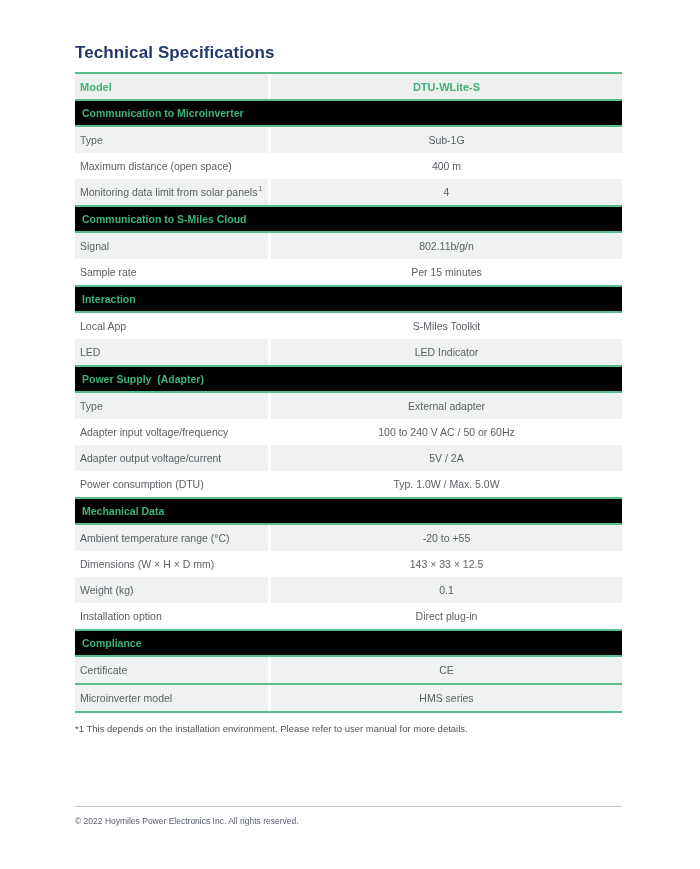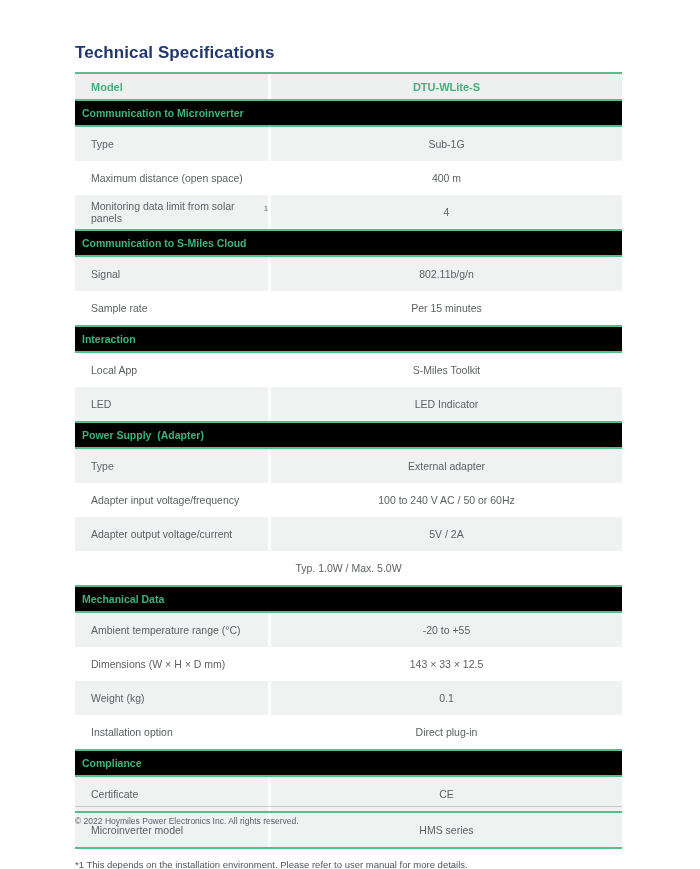--- a/index.html
+++ b/index.html
@@ -27,21 +27,21 @@
     letter-spacing:0.1px;
   }
   .spec-table{
     border-top:2px solid var(--line-green);
     width:100%;
   }
   .flex-row{display:flex;column-gap:3px;}
   .cell-l{
     width:193px;
     display:flex;align-items:center;
-    padding-left:16px;
+    padding-left:5px;
   }
   .cell-r{
     flex:1;
     display:flex;align-items:center;justify-content:center;
     text-align:center;
   }
   .header-row{
     height:27px;
     border-bottom:2px solid var(--line-green);
     font-size:11px;font-weight:bold;
@@ -54,21 +54,21 @@
     padding-left:7px;
     border-bottom:2px solid var(--line-green);
     color:var(--accent-green);
     font-weight:bold;
     font-size:10.5px;
     white-space:pre-wrap;
     background:#000000;
   }
   .section-rows{border-bottom:2px solid var(--line-green);}
   .row{
-    height:34px;
+    height:26px;
     font-size:10.5px;
     color:var(--text-gray);
   }
   .row.shaded .cell-l,.row.shaded .cell-r{background:var(--row-gray);}
   .row-label-sup{
     font-size:7px;
     position:relative;
     top:-4px;
     margin-left:1px;
   }
@@ -186,20 +186,23 @@
   </div>
 
   <div class="flex-row row shaded">
     <div class="cell-l">
                 <span>Adapter output voltage/current</span>
               </div>
     <div class="cell-r">5V / 2A</div>
   </div>
 
   <div class="flex-row row">
+    <div class="cell-l">
+                <span>Power consumption (DTU)</span>
+              </div>
     <div class="cell-r">Typ. 1.0W / Max. 5.0W</div>
   </div>
 </div>
   </div>
 
   <div class="section">
     <div class="section-head">Mechanical Data</div>
     <div class="section-rows">
   <div class="flex-row row shaded">
     <div class="cell-l">

